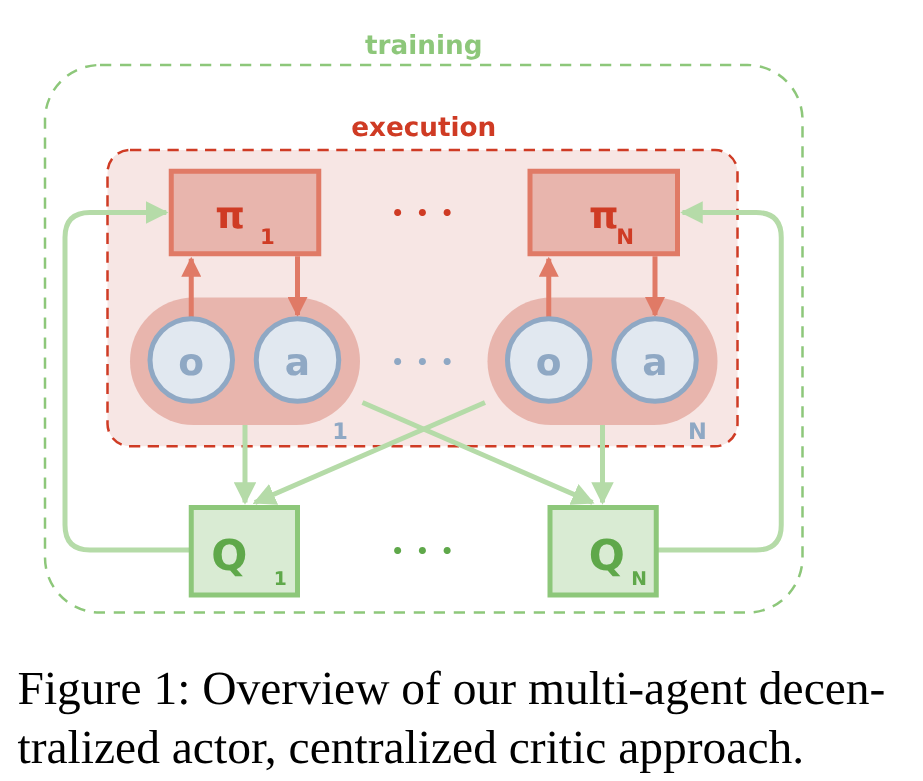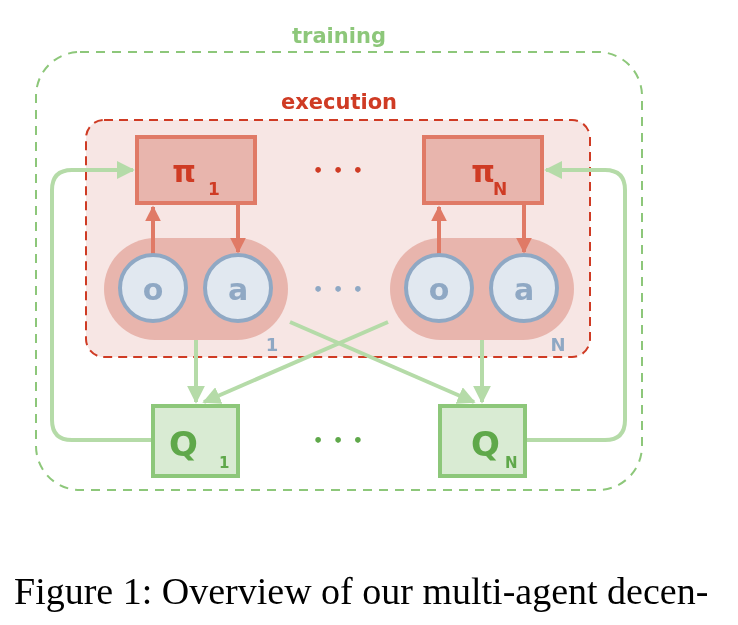--- a/index.html
+++ b/index.html
@@ -4,21 +4,21 @@
 <style>
   html, body { margin: 0; padding: 0; background: #ffffff; }
   body { width: 738px; height: 625px; position: relative; overflow: hidden; }
   #diagram { position: absolute; left: 0; top: 0; width: 738px; height: 510px; }
   .lbl { font-family: "DejaVu Sans", sans-serif; font-weight: bold; }
   #caption {
     position: absolute; left: 14px; top: 528px; width: 720px;
     font-family: "Liberation Serif", serif; font-size: 38px; line-height: 47px;
     color: #000; margin: 0;
   }
-  #caption span { display: block; white-space: nowrap; margin-top: 40px; }
+  #caption span { display: block; white-space: nowrap; }
 </style>
 </head>
 <body>
 
 <svg id="diagram" viewBox="0 0 738 510" xmlns="http://www.w3.org/2000/svg">
   <defs>
     <marker id="arrGreen" viewBox="0 0 10 10" refX="9" refY="5" markerWidth="4.5" markerHeight="4.5" orient="auto">
       <path d="M0,0 L10,5 L0,10 z" fill="#b5dba8"></path>
     </marker>
     <marker id="arrRed" viewBox="0 0 10 10" refX="9" refY="5" markerWidth="4" markerHeight="4" orient="auto">
@@ -79,13 +79,14 @@
 
   <rect x="440" y="406" width="85" height="70" fill="#d9ebd3" stroke="#8dc77a" stroke-width="4"></rect>
   <text class="lbl" x="500" y="456" text-anchor="end" font-size="34" fill="#5fa84a">Q</text>
   <text class="lbl" x="505" y="468" font-size="15" fill="#5fa84a">N</text>
 
   <text class="lbl" x="339" y="446" text-anchor="middle" font-size="16" fill="#5fa84a" letter-spacing="2">• • •</text>
 </svg>
 
 <p id="caption">
   <span>Figure 1:  Overview of our multi-agent decen-</span>
+  <span>tralized actor, centralized critic approach.</span>
 </p>
 
 </body></html>

